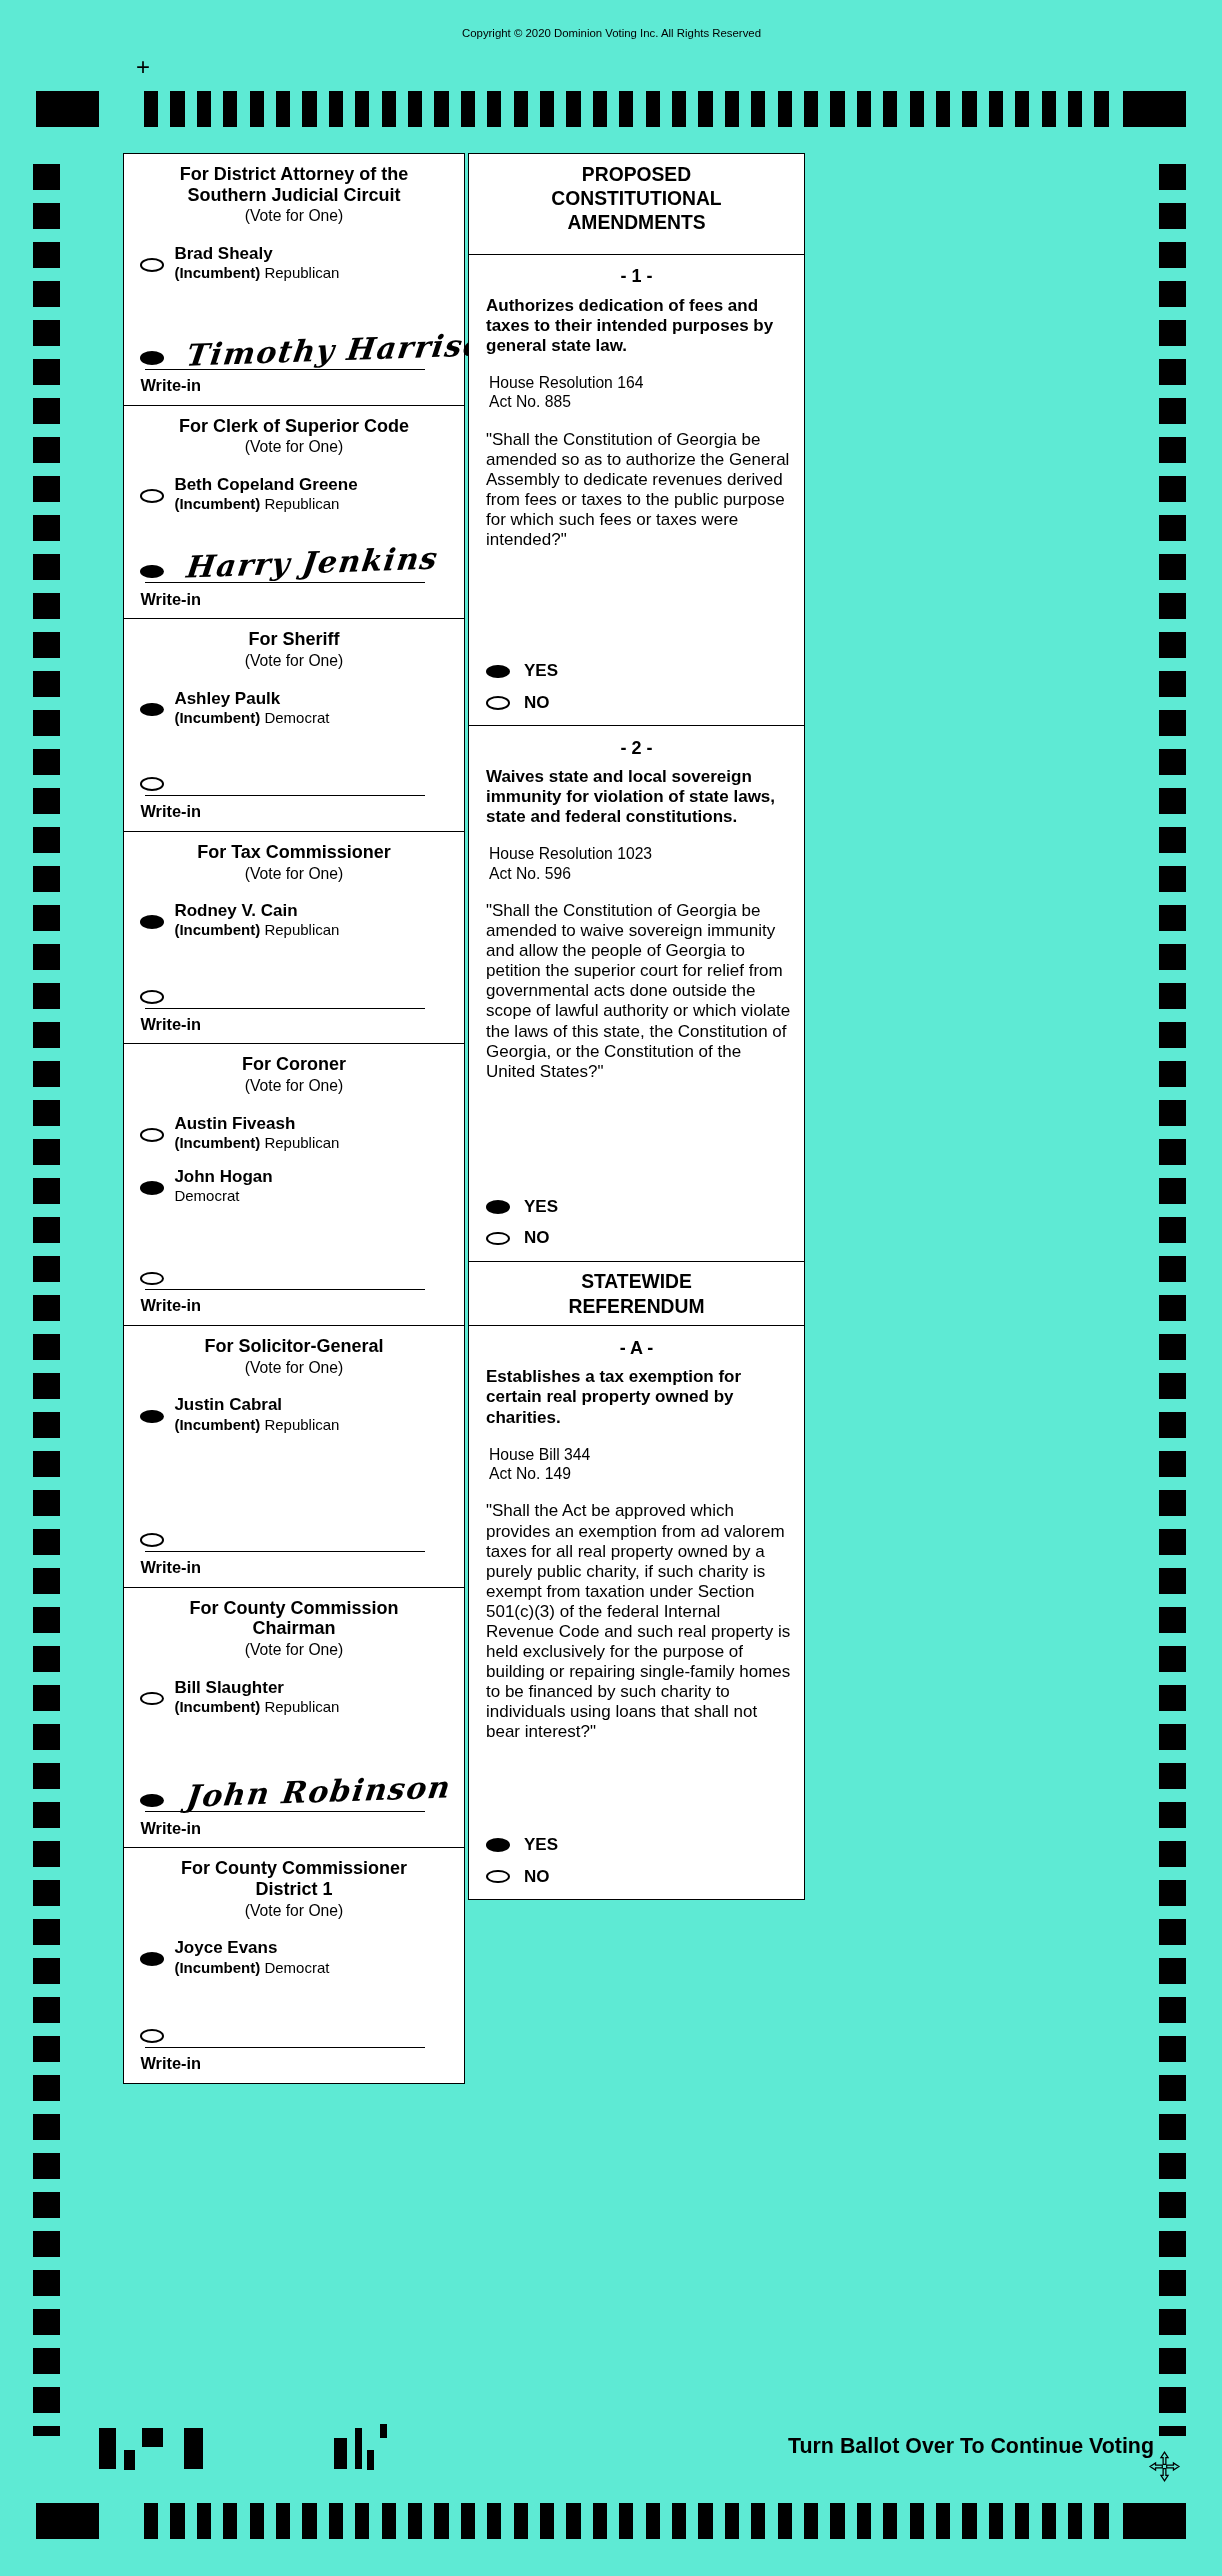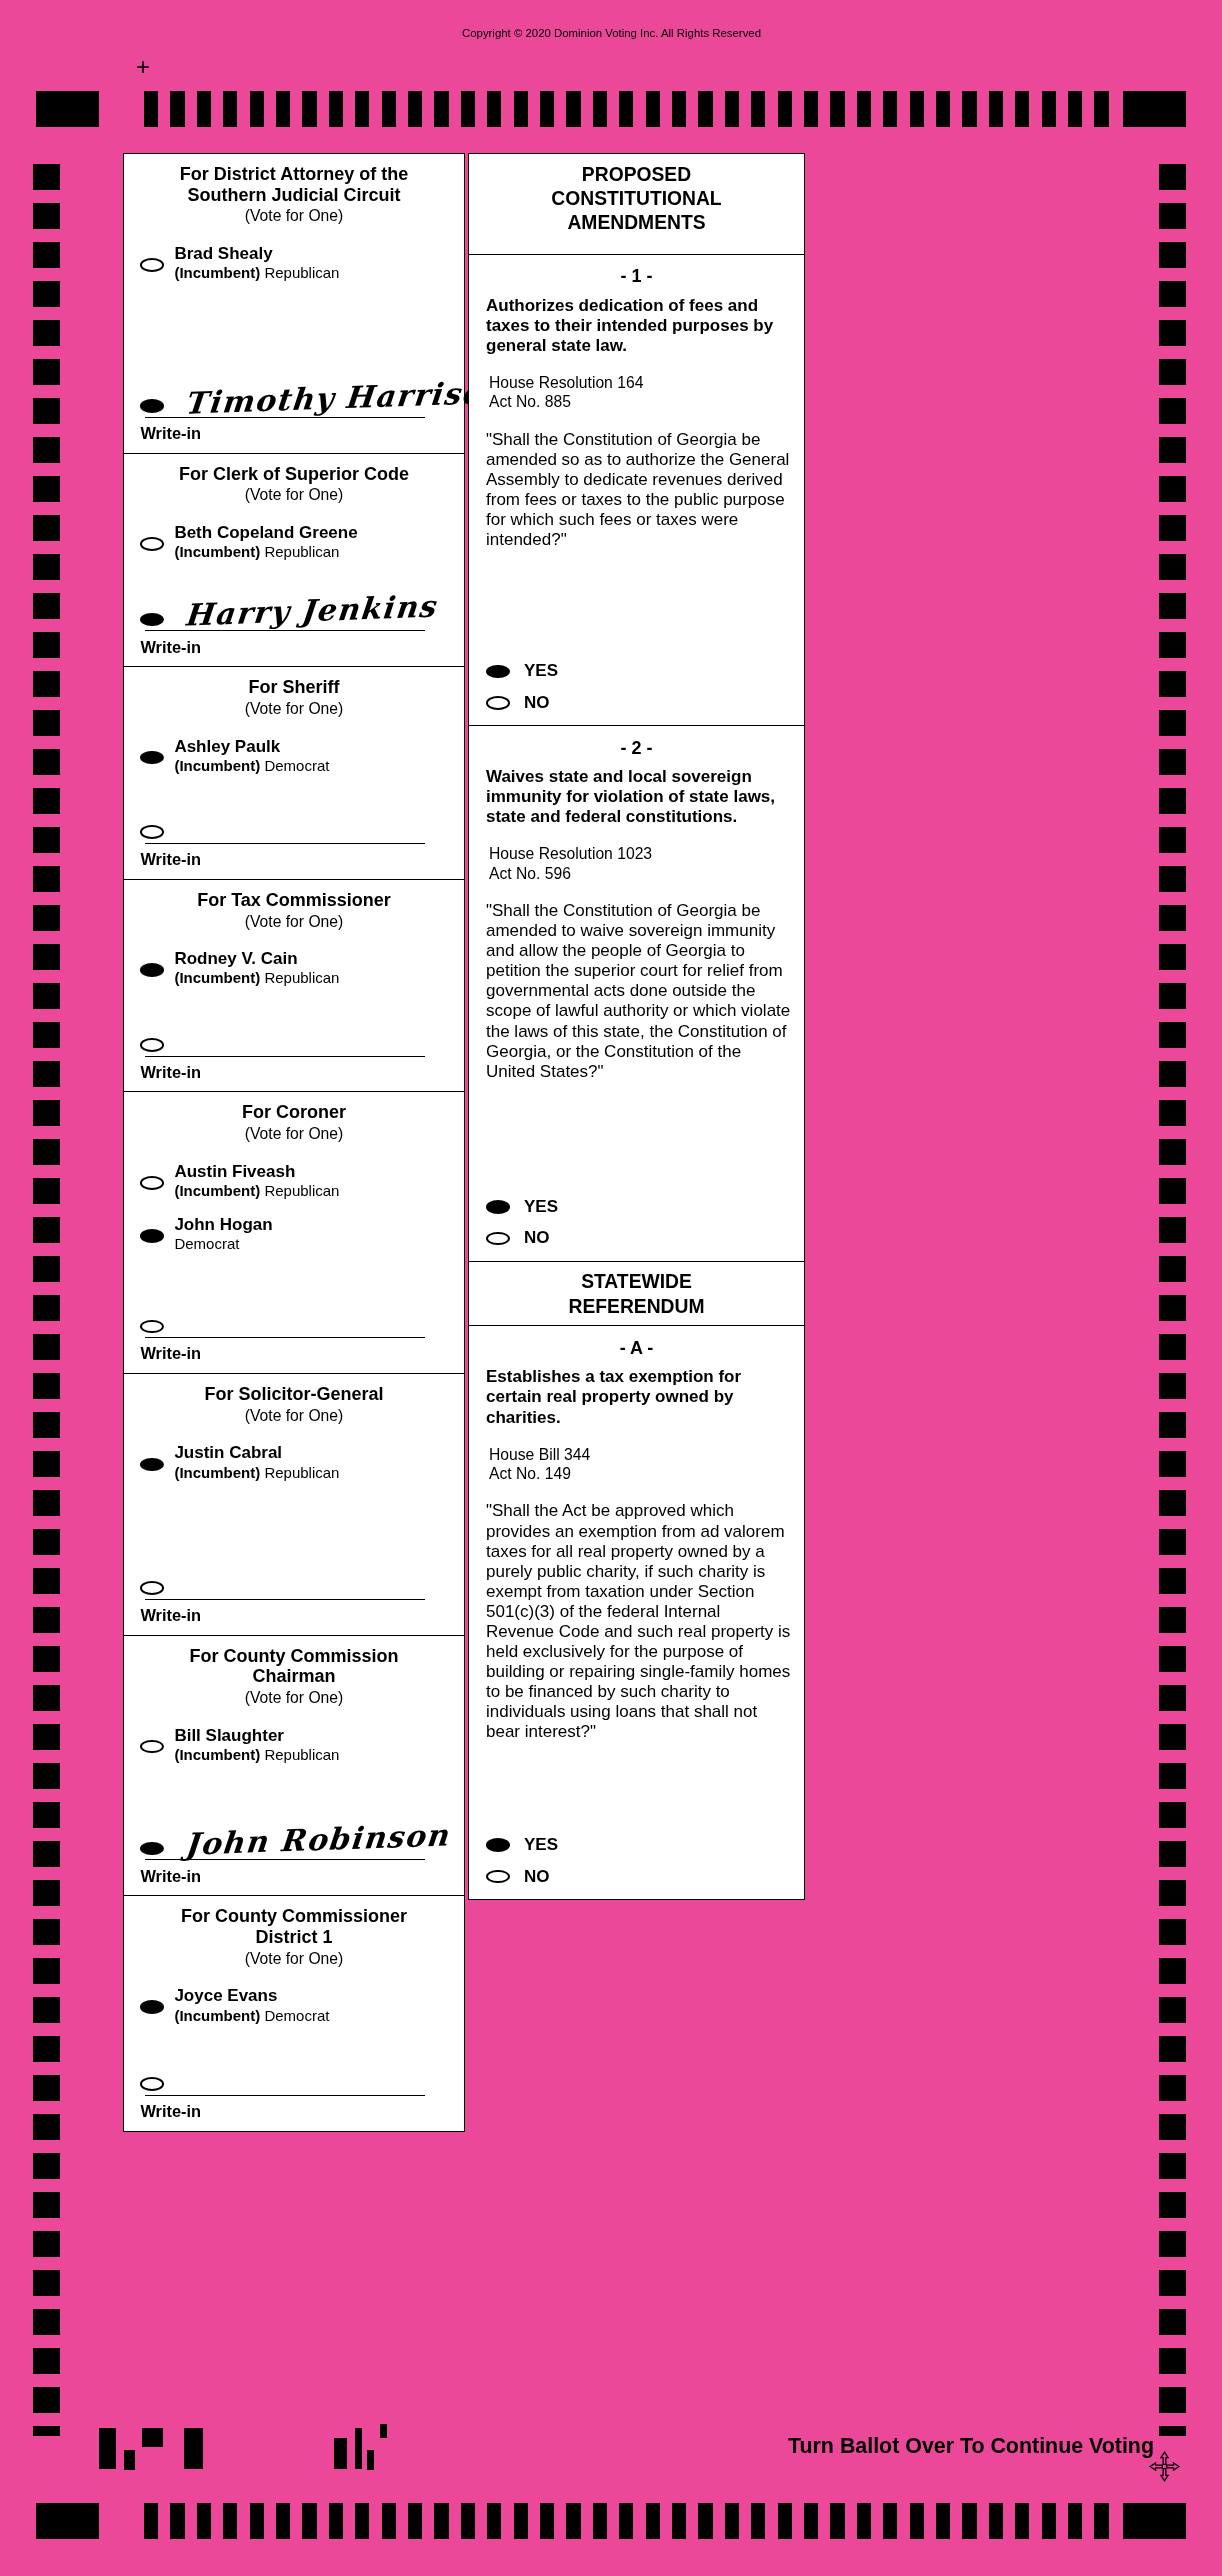--- a/index.html
+++ b/index.html
@@ -1,21 +1,21 @@
 <!DOCTYPE html>
 <html style="font-size:11.4px"><head>
 <meta charset="utf-8">
 <style>
   * { box-sizing: border-box; }
   html,body { margin:0; padding:0; background:#e8e8e8; }
   .ballot {
     position: relative;
     width: 1223px;
     height: 2576px;
-    background: #ec4899;
+    background: #5eead4;
     font-family: "Liberation Sans", sans-serif;
     color: #000;
     overflow: hidden;
   }
   .copyright {
     position: absolute; top: 27px; left: 0; width: 100%;
     text-align: center; font-size: 11.4px;
   }
   .plus-mark {
     position: absolute; left: 136px; top: 53px;
@@ -94,21 +94,21 @@
 
   <div class="tm-block" style="left:36px;  top:91px; width:63px; height:36px;"></div>
   <div class="tm-bars-h" style="left:144px; top:91px; width:965px; height:36px;"></div>
   <div class="tm-block" style="left:1123px;top:91px; width:63px; height:36px;"></div>
 
   <div class="tm-side" style="left:33px;   top:164px; height:2272px;"></div>
   <div class="tm-side" style="left:1159px; top:164px; height:2272px;"></div>
 
   <div class="col-left">
 
-    <section class="contest" style="height:301px">
+    <section class="contest" style="height:253px">
       <h2 class="contest-title">For District Attorney of the
 Southern Judicial Circuit</h2>
       <div class="contest-instruction">(Vote for One)</div>
       <div class="cand-row">
         <span class="oval"></span>
         <div class="cand-text">
           <div class="cand-name">Brad Shealy</div>
           <div class="cand-detail"><b>(Incumbent)</b> <span>Republican</span></div>
         </div>
       </div>

